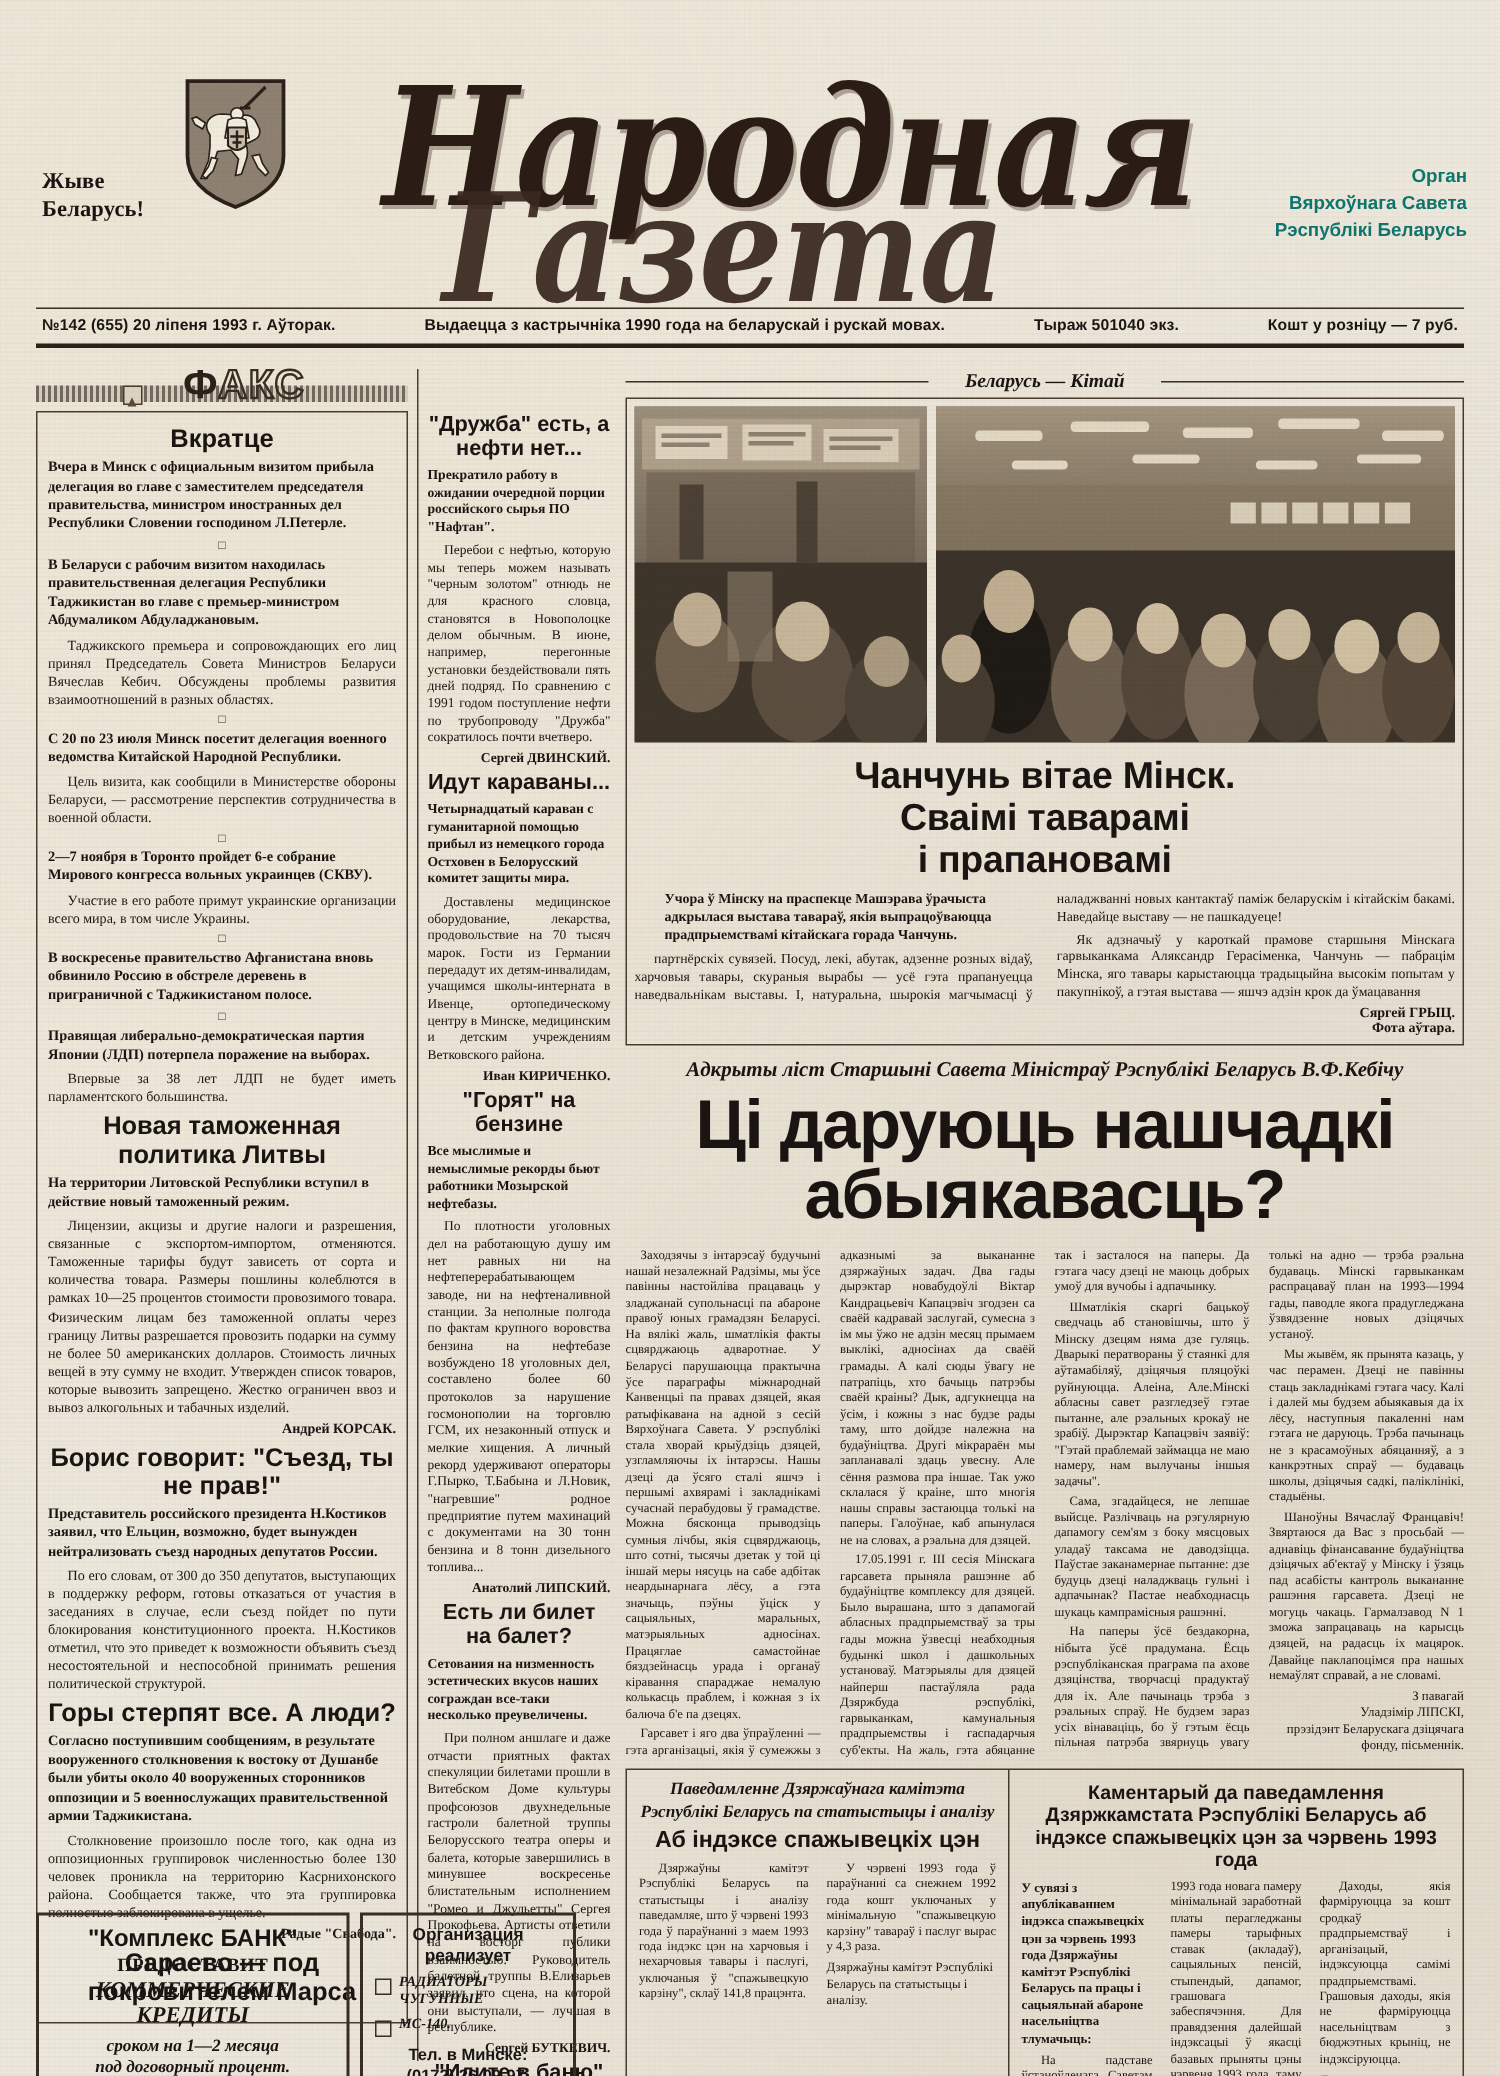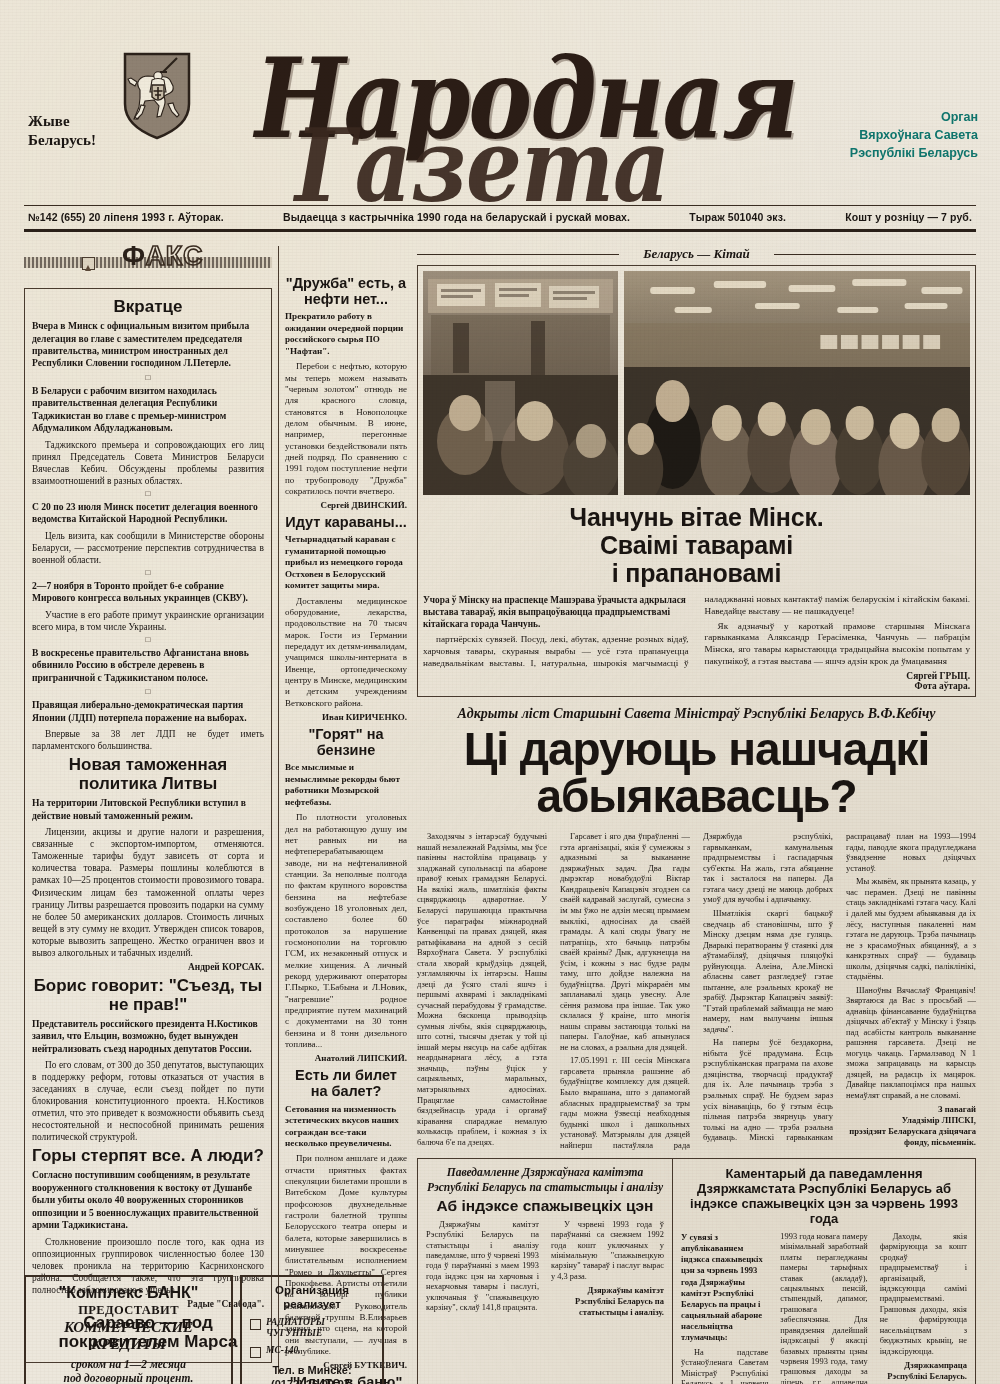--- a/index.html
+++ b/index.html
@@ -79,21 +79,21 @@
   
   .content{
     position:absolute;left:24px;top:246px;right:24px;bottom:10px;
   }
   .cols{display:flex;gap:0;height:100%;}
   .colA{width:248px;flex:0 0 248px;}
   .colB{width:122px;flex:0 0 122px;border-left:1px solid #4a3c30;padding-left:6px;margin-left:6px;}
   .colRight{flex:1 1 auto;margin-left:10px;}
 
   
-  .faxbar{position:relative;height:26px;margin-bottom:16px;}
+  .faxbar{position:relative;height:26px;margin-bottom:2px;}
   .faxbar .bar{
     position:absolute;left:0;top:11px;height:11px;width:100%;
     background:repeating-linear-gradient(90deg,#4a4038 0 2px,#cfc6b7 2px 4px);
     opacity:.75;
   }
   .faxbar .faxword{
     position:absolute;left:98px;top:-5px;
     font-family:"Liberation Sans",sans-serif;
     font-weight:bold;font-size:27px;letter-spacing:1px;
     color:#2b211a;
@@ -178,55 +178,55 @@
   .ph.left{flex:0 0 195px;}
   .ph.right{flex:1 1 auto;}
   .ph svg{display:block;width:100%;height:100%;}
 
   h1.photo-head{
     font-family:"Liberation Sans",sans-serif;font-weight:bold;
     font-size:25px;line-height:1.12;text-align:center;
     margin:8px 0 7px 0;letter-spacing:-.2px;
   }
   .twocol2{column-count:2;column-gap:16px;}
-  .twocol2 .lead{font-size:9.3px;}
+  .twocol2 .lead{font-size:9.3px;margin-left:20px;}
   .twocol2 p.body{font-size:9.2px;}
 
   .open-letter{
     font-family:"Liberation Serif",serif;font-weight:bold;font-style:italic;
     font-size:14px;text-align:center;margin:9px 0 2px 0;
   }
   h1.mega{
     font-family:"Liberation Sans",sans-serif;font-weight:bold;
     font-size:46px;line-height:1.04;text-align:center;
     margin:4px 0 10px 0;letter-spacing:-1px;
   }
 
   .fourcol{column-count:4;column-gap:13px;}
   .fourcol p.body{font-size:8.5px;line-height:1.24;text-indent:10px;text-align:justify;}
-  .sig-block{text-align:right;font-weight:bold;font-size:8.6px;line-height:1.3;margin-top:3px;}
+  .sig-block{text-align:right;font-weight:normal;font-size:8.6px;line-height:1.3;margin-top:3px;}
 
   
   .stats{display:flex;gap:0;border:1.5px solid #4a3c30;margin-top:8px;}
   .stats .sL{flex:0 0 238px;padding:6px 8px;border-right:1.5px solid #4a3c30;}
   .stats .sR{flex:1 1 auto;padding:6px 8px;}
   .st-kicker{
     font-family:"Liberation Serif",serif;font-weight:bold;font-style:italic;
     font-size:11.5px;text-align:center;line-height:1.25;margin-bottom:3px;
   }
   h3.st-head{
     font-family:"Liberation Sans",sans-serif;font-weight:bold;
     font-size:15.5px;text-align:center;margin:2px 0 5px 0;line-height:1.15;
   }
   h3.st-head.sm{font-size:13px;}
   .st2{column-count:2;column-gap:12px;}
   .st3{column-count:3;column-gap:12px;}
   .stats p.body{font-size:8.4px;line-height:1.24;}
   .stats .lead{font-size:8.6px;}
-  .st-sig{text-align:right;font-weight:bold;font-size:8.5px;line-height:1.3;}
+  .st-sig{text-align:left;font-weight:normal;font-size:8.5px;line-height:1.3;}
 </style>
 </head>
 <body>
 
 <div class="page">
 
   <div class="masthead">
 
     <div class="zhyve" style="white-space:pre-line;">Жыве
 Беларусь!</div>
@@ -476,20 +476,21 @@
 
         <div class="open-letter">Адкрыты ліст Старшыні Савета Міністраў Рэспублікі Беларусь В.Ф.Кебічу</div>
         <h1 class="mega" style="white-space:pre-line;">Ці даруюць нашчадкі
 абыякавасць?</h1>
 
         <div class="fourcol">
           <p class="body">Заходзячы з інтарэсаў будучыні нашай незалежнай Радзімы, мы ўсе павінны настойліва працаваць у зладжанай супольнасці па абароне правоў юных грамадзян Беларусі. На вялікі жаль, шматлікія факты сцвярджаюць адваротнае. У Беларусі парушаюцца практычна ўсе параграфы міжнароднай Канвенцыі па правах дзяцей, якая ратыфікавана на адной з сесій Вярхоўнага Савета. У рэспублікі стала хворай крыўдзіць дзяцей, узгламляючы іх інтарэсы. Нашы дзеці да ўсяго сталі яшчэ і першымі ахвярамі і закладнікамі сучаснай перабудовы ў грамадстве. Можна бясконца прыводзіць сумныя лічбы, якія сцвярджаюць, што сотні, тысячы дзетак у той ці іншай меры нясуць на сабе адбітак неардынарнага лёсу, а гэта значыць, пэўны ўціск у сацыяльных, маральных, матэрыяльных адносінах. Працяглае самастойнае бяздзейнасць урада і органаў кіравання спараджае немалую колькасць праблем, і кожная з іх балюча б'е па дзецях.</p>
           <p class="body">Гарсавет і яго два ўпраўленні — гэта арганізацыі, якія ў сумежжы з адказнымі за выкананне дзяржаўных задач. Два гады дырэктар новабудоўлі Віктар Кандрацьевіч Капацэвіч згодзен са сваёй кадравай заслугай, сумесна з ім мы ўжо не адзін месяц прымаем выклікі, адносінах да сваёй грамады. А калі сюды ўвагу не патрапіць, хто бачыць патрэбы сваёй краіны? Дык, адгукнецца на ўсім, і кожны з нас будзе рады таму, што дойдзе належна на будаўніцтва. Другі мікрараён мы запланавалі здаць увесну. Але сёння размова пра іншае. Так ужо склалася ў краіне, што многія нашы справы застаюцца толькі на паперы. Галоўнае, каб апынулася не на словах, а рэальна для дзяцей.</p>
           <p class="body">17.05.1991 г. ІІІ сесія Мінскага гарсавета прыняла рашэнне аб будаўніцтве комплексу для дзяцей. Было вырашана, што з дапамогай абласных прадпрыемстваў за тры гады можна ўзвесці неабходныя будынкі школ і дашкольных установаў. Матэрыялы для дзяцей найперш пастаўляла рада Дзяржбуда рэспублікі, гарвыканкам, камунальныя прадпрыемствы і гаспадарчыя суб'екты. На жаль, гэта абяцанне так і засталося на паперы. Да гэтага часу дзеці не маюць добрых умоў для вучобы і адпачынку.</p>
           <p class="body">Шматлікія скаргі бацькоў сведчаць аб становішчы, што ў Мінску дзецям няма дзе гуляць. Дварыкі ператвораны ў стаянкі для аўтамабіляў, дзіцячыя пляцоўкі руйнуюцца. Алеіна, Але.Мінскі абласны савет разгледзеў гэтае пытанне, але рэальных крокаў не зрабіў. Дырэктар Капацэвіч заявіў: "Гэтай праблемай займацца не маю намеру, нам вылучаны іншыя задачы".</p>
+          <p class="body">Сама, згадайцеся, не лепшае выйсце. Разлічваць на рэгулярную дапамогу сем'ям з боку мясцовых уладаў таксама не даводзіцца. Паўстае заканамернае пытанне: дзе будуць дзеці наладжваць гульні і адпачынак? Пастае неабходнасць шукаць кампрамісныя рашэнні.</p>
           <p class="body">На паперы ўсё бездакорна, нібыта ўсё прадумана. Ёсць рэспубліканская праграма па ахове дзяцінства, творчасці прадуктаў для іх. Але пачынаць трэба з рэальных спраў. Не будзем зараз усіх вінаваціць, бо ў гэтым ёсць пільная патрэба звярнуць увагу толькі на адно — трэба рэальна будаваць. Мінскі гарвыканкам распрацаваў план на 1993—1994 гады, паводле якога прадугледжана ўзвядзенне новых дзіцячых устаноў.</p>
           <p class="body">Мы жывём, як прынята казаць, у час перамен. Дзеці не павінны стаць закладнікамі гэтага часу. Калі і далей мы будзем абыякавыя да іх лёсу, наступныя пакаленні нам гэтага не даруюць. Трэба пачынаць не з красамоўных абяцанняў, а з канкрэтных спраў — будаваць школы, дзіцячыя садкі, паліклінікі, стадыёны.</p>
           <p class="body">Шаноўны Вячаслаў Францавіч! Звяртаюся да Вас з просьбай — аднавіць фінансаванне будаўніцтва дзіцячых аб'ектаў у Мінску і ўзяць пад асабісты кантроль выкананне рашэння гарсавета. Дзеці не могуць чакаць. Гармалзавод N 1 зможа запрацаваць на карысць дзяцей, на радасць іх мацярок. Давайце паклапоцімся пра нашых немаўлят справай, а не словамі.</p>
           <div class="sig-block" style="white-space:pre-line;">З павагай
 Уладзімір ЛІПСКІ,
 прэзідэнт Беларускага дзіцячага
 фонду, пісьменнік.</div>
         </div>
 
         <div class="stats">

